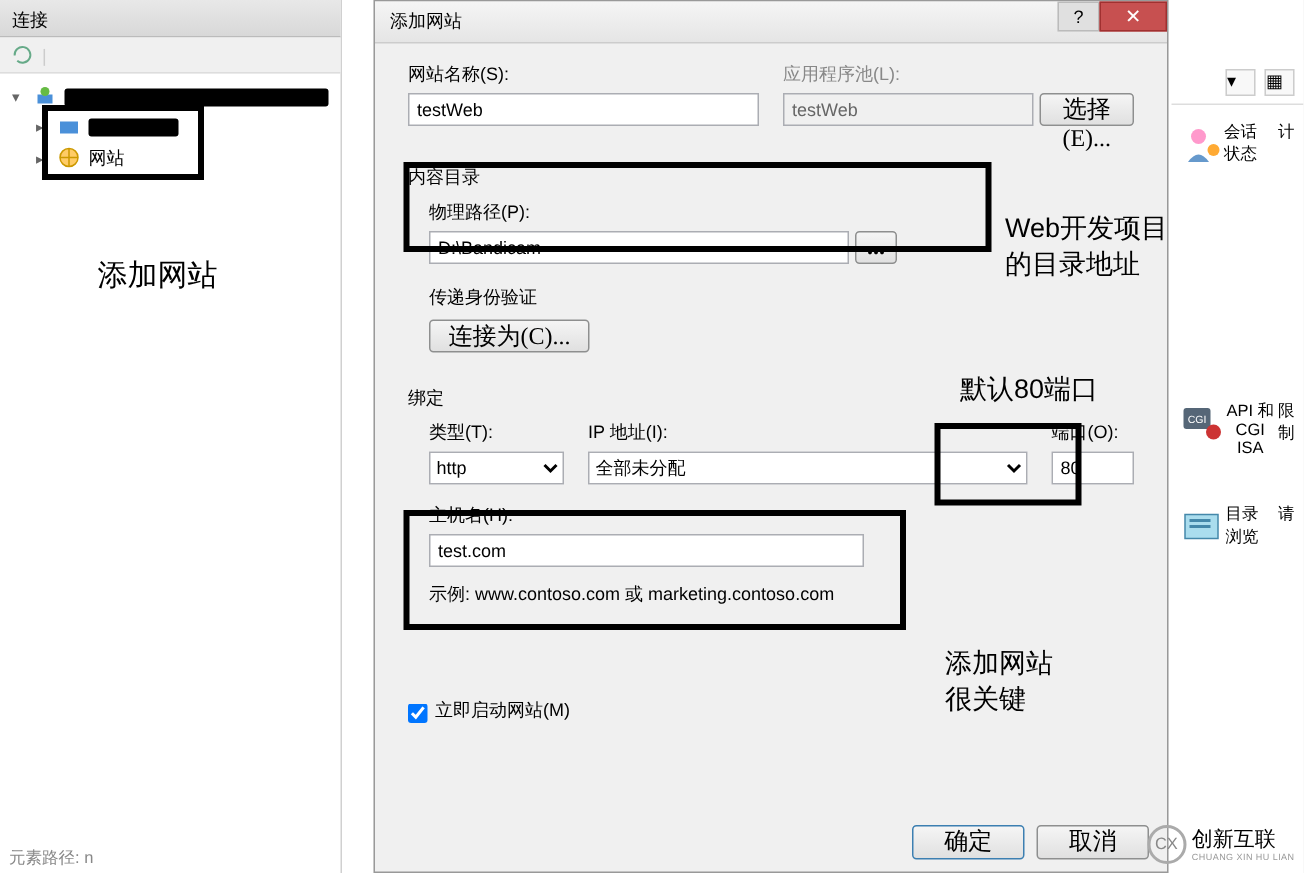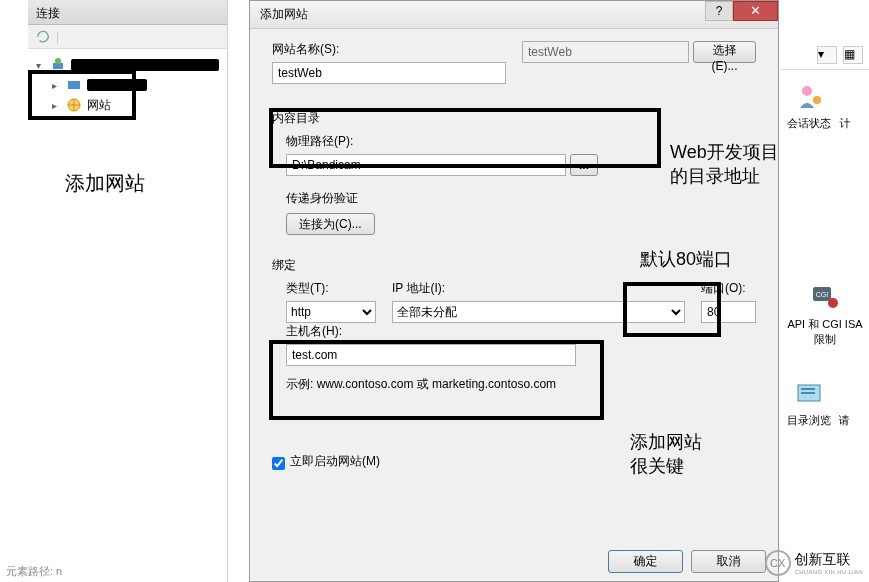--- a/index.html
+++ b/index.html
@@ -13,21 +13,20 @@
       position: relative;
     }
     
     
     .left-panel {
       position: absolute;
       left: 0; top: 0;
       width: 228px; height: 582px;
       background: #fff;
       border-right: 1px solid #d0d0d0;
-      padding-left: 28px;
     }
     .panel-header {
       height: 25px;
       background: linear-gradient(#e8e8e8, #d8d8d8);
       border-bottom: 1px solid #bbb;
       padding: 5px 8px;
       font-size: 12px;
     }
     .panel-toolbar {
       height: 24px;
@@ -142,22 +141,22 @@
     input[readonly] {
       background: #f0f0f0;
       color: #666;
     }
     .btn {
       height: 22px;
       padding: 0 12px;
       background: linear-gradient(#f5f5f5, #e0e0e0);
       border: 1px solid #8e8f8f;
       border-radius: 3px;
-      font-size: 12px;
-      font-family: Liberation Sans, sans-serif;
+      font-size: 16px;
+      font-family: Liberation Serif, serif;
       cursor: pointer;
     }
     .btn-browse {
       width: 28px;
       padding: 0;
       font-weight: bold;
     }
     .gbox {
       padding: 0;
       position: relative;
@@ -233,22 +232,22 @@
     }
     .rs-small-btn { width: 20px; height: 18px; border: 1px solid #ccc; background: #f8f8f8; }
     .rs-items {
       padding: 10px 6px;
       display: flex;
       flex-direction: column;
       gap: 30px;
     }
     .rs-item {
       display: flex;
-      flex-direction: column;
-      align-items: center;
+      flex-direction: row;
+      align-items: flex-start;
       font-size: 11px;
       text-align: center;
     }
     .rs-icon {
       width: 32px; height: 32px;
       margin-bottom: 4px;
       display: flex;
       align-items: center;
       justify-content: center;
     }
@@ -346,20 +345,21 @@
     </div>
   </div>
   <div class="dlg-body">
 
     <div class="two-col">
       <div class="col">
         <label class="lbl">网站名称(S):</label>
         <input type="text" style="width: 100%;" value="testWeb">
       </div>
       <div class="col">
+        <label class="lbl" style="color:#888">应用程序池(L):</label>
         <div class="inline-group">
           <input type="text" readonly="" style="flex: 1 1 0%;" value="testWeb">
           <button class="btn"><span>选择(E)...</span></button>
         </div>
       </div>
     </div>
 
     <div class="gbox" style="margin-top:26px">
       <div class="gbox-title">内容目录</div>
       <div style="padding-left:14px">
@@ -389,21 +389,21 @@
             <label class="lbl">IP 地址(I):</label>
             <select style="width:100%">
               <option>全部未分配</option>
             </select>
           </div>
           <div>
             <label class="lbl">端口(O):</label>
             <input type="text" style="width: 55px;" value="80">
           </div>
         </div>
-        <div style="">
+        <div style="margin-top:12px">
           <label class="lbl">主机名(H):</label>
           <input type="text" style="width: 290px;" value="test.com">
           <div class="example">示例: www.contoso.com 或 marketing.contoso.com</div>
         </div>
       </div>
     </div>
 
     <div class="chk-row" style="margin-top:60px">
       <input type="checkbox" checked="" style="">
       <span>立即启动网站(M)</span>

